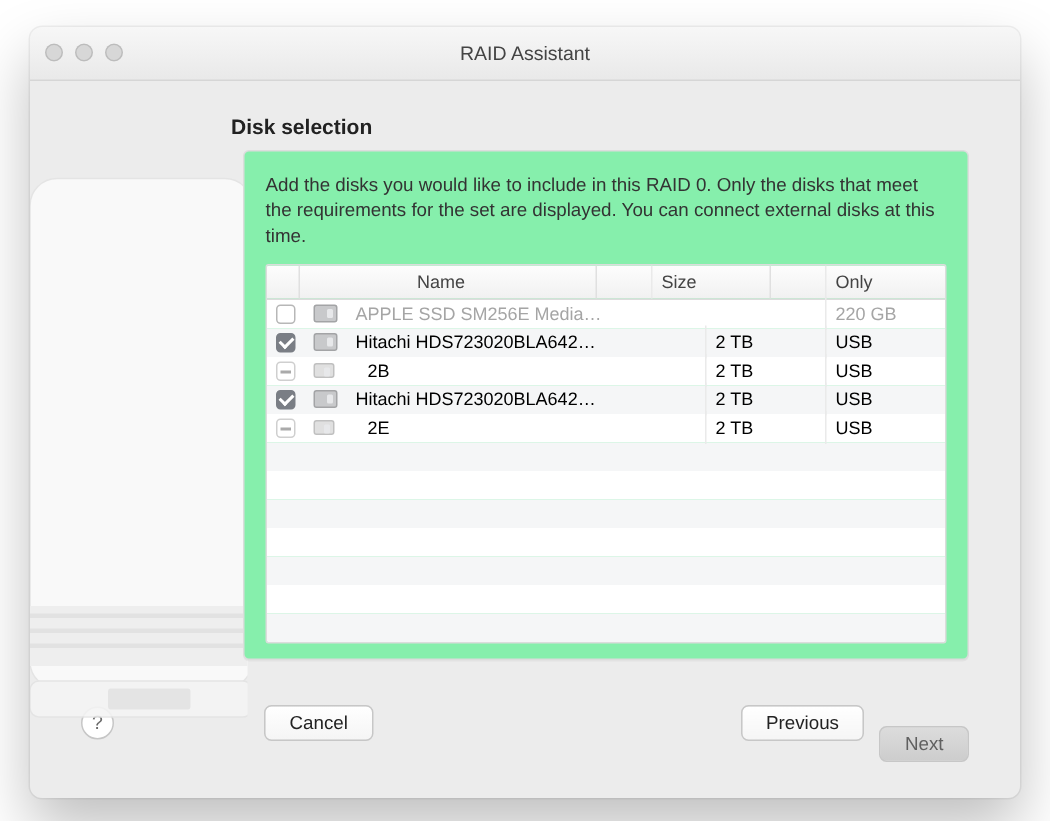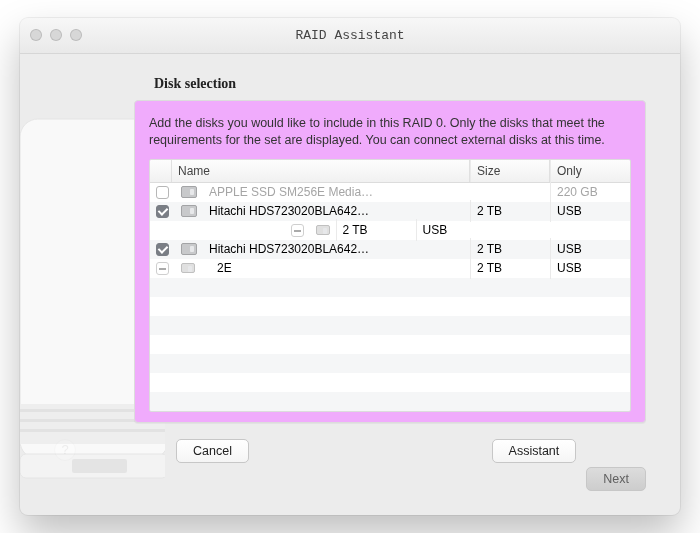--- a/index.html
+++ b/index.html
@@ -1,51 +1,51 @@
 <!DOCTYPE html>
 <html><head>
   <meta charset="utf-8">
   <style>
     * { box-sizing: border-box; margin: 0; padding: 0; }
     body { background: #fff; font-family: -apple-system, BlinkMacSystemFont, 'Helvetica Neue', Arial, sans-serif; display: flex; justify-content: center; align-items: flex-start; padding: 18px; }
     .window { width: 660px; background: #ececec; border-radius: 8px; box-shadow: 0 20px 40px rgba(0,0,0,0.25), 0 0 0 1px rgba(0,0,0,0.06); overflow: hidden; position: relative; }
-    .titlebar { height: 36px; display: flex; align-items: center; justify-content: center; position: relative; border-bottom: 1px solid #d6d6d6; background: linear-gradient(#f7f7f7,#e9e9e9); font-family: Liberation Mono, monospace; }
+    .titlebar { height: 36px; display: flex; align-items: center; justify-content: center; position: relative; border-bottom: 1px solid #d6d6d6; background: linear-gradient(#f7f7f7,#e9e9e9); }
     .traffic { position: absolute; left: 10px; top: 11px; display: flex; gap: 8px; }
     .dot { width: 12px; height: 12px; border-radius: 50%; background: #d7d7d7; border: 1px solid rgba(0,0,0,0.12); }
     .title { font-size: 13px; color: #444; }
     .body { padding: 22px 34px 14px 34px; position: relative; }
     .bgimg { position: absolute; left: -10px; top: 55px; width: 155px; height: 390px; opacity: .9; pointer-events:none; }
-    .heading { font-size: 14px; font-weight: 700; color: #222; margin-left: 100px; margin-bottom: 8px; font-family: Liberation Serif, serif; }
-    .panel { margin-left: 80px; background: #f0abfc; border: 1px solid #dcdcdc; border-radius: 4px; padding: 14px 14px 10px 14px; position: relative; box-shadow: 0 1px 0 rgba(0,0,0,.04); }
+    .heading { font-size: 14px; font-weight: 700; color: #222; margin-left: 100px; margin-bottom: 8px; }
+    .panel { margin-left: 108px; background: #86efac; border: 1px solid #dcdcdc; border-radius: 4px; padding: 14px 14px 10px 14px; position: relative; box-shadow: 0 1px 0 rgba(0,0,0,.04); }
     .intro { font-size: 12.5px; color: #333; line-height: 1.35; margin-bottom: 10px; }
     .table { border: 1px solid #dcdcdc; border-radius: 2px; overflow: hidden; }
     .thead, .trow { display: flex; font-size: 12px; }
-    .thead { background: linear-gradient(#fdfdfd,#f1f1f1); color: #444; border-bottom: 1px solid #dcdcdc; }
+    .thead { background: linear-gradient(#fdfdfd,#f1f1f1); color: #444; border-bottom: 1px solid #dcdcdc; gap: 36px; }
     .th, .td { padding: 4px 6px; }
     .col-check   { flex: 0 0 22px; display:flex; align-items:center; justify-content:center;}
     .col-icon    { flex: 0 0 22px; display:flex; align-items:center; justify-content:center;}
     .col-name    { flex: 1 1 auto; overflow: hidden; text-overflow: ellipsis; white-space: nowrap; }
     .col-size    { flex: 0 0 80px; border-left: 1px solid #eaeaea;}
     .col-type    { flex: 0 0 80px; border-left: 1px solid #eaeaea;}
     .thead .th.col-name { padding-left: 6px; }
     .thead .th { border-right: 1px solid #e0e0e0; }
     .thead .th:last-child{border-right:none;}
-    .trow { background: #fff; height: 19px; align-items: center; justify-content: center;}
+    .trow { background: #fff; height: 19px; align-items: center;}
     .trow:nth-child(even) { background: #f5f6f7; }
     .trow.disabled { color: #a5a5a5; }
     .tbody { }
     .filler .trow { height: 19px; }
     .chk { width:13px; height:13px; border-radius:3px; border:1px solid #b7b7b7; background:#fff; display:inline-block; position:relative;}
     .chk.checked { background:#7a7e85; border-color:#7a7e85; }
     .chk.checked::after { content:""; position:absolute; left:3px; top:0px; width:4px; height:7px; border:solid #fff; border-width:0 2px 2px 0; transform:rotate(45deg);}
     .chk.dash::after { content:""; position:absolute; left:2px; right:2px; top:5px; height:2px; background:#aaa;}
     .hdd { width:16px; height:12px; background:#c8c9cb; border-radius:2px; border:1px solid #a3a4a6; display:inline-block; position:relative;}
     .hdd::after{content:"";position:absolute;right:2px;top:2px;width:4px;height:6px;background:#e7e8ea;border-radius:1px;}
     .hdd.small{width:14px;height:10px;background:#e0e0e0;border-color:#c0c0c0;}
-    .footer { display:flex; gap:10px; padding: 16px 0 10px 0; }
+    .footer { display:flex; align-items:center; gap:10px; padding: 16px 0 10px 0; }
     .help { width:22px; height:22px; border-radius:50%; border:1px solid #c6c6c6; background:#fff; color:#6b6b6b; font-size:13px; display:flex; align-items:center; justify-content:center; cursor:pointer;}
     .btn { height:24px; padding: 0 16px; font-size:12.5px; border:1px solid #c7c7c7; border-radius:5px; background:linear-gradient(#ffffff,#f5f5f5); color:#222; cursor:pointer;}
     .btn.primary { background:linear-gradient(#dcdcdc,#cdcdcd); color:#606060;margin-top:28px;}
     .spacer { flex:1; }
     .indent { padding-left: 16px; }
     svg.bg * { vector-effect: non-scaling-stroke;}
   </style>
 </head>
 <body>
 
@@ -106,20 +106,21 @@
               <div class="td col-size">2 TB</div>
               <div class="td col-type">USB</div>
             </div>
             <div class="trow">
               <div class="td col-check">
                 <span class="chk dash" style="border: 1px solid rgb(207, 207, 207);"></span>
               </div>
               <div class="td col-icon">
                 <span class="hdd small"></span>
               </div>
+              <div class="td col-name indent">2B</div>
               <div class="td col-size">2 TB</div>
               <div class="td col-type">USB</div>
             </div>
             <div class="trow">
               <div class="td col-check">
                 <span class="chk checked"></span>
               </div>
               <div class="td col-icon">
                 <span class="hdd"></span>
               </div>
@@ -148,18 +149,18 @@
             <div class="trow" style="background: rgb(255, 255, 255);"></div>
             <div class="trow" style="background: rgb(245, 246, 247);"></div>
           </div>
       </div>
     </div>
 
     <div class="footer">
       <div class="help">?</div>
       <button class="btn" style="margin-left:90px;">Cancel</button>
       <div class="spacer"></div>
-      <button class="btn">Assistant</button>
+      <button class="btn">Previous</button>
       <button class="btn primary">Next</button>
     </div>
 
   </div>
 </div>
 
 </body></html>

